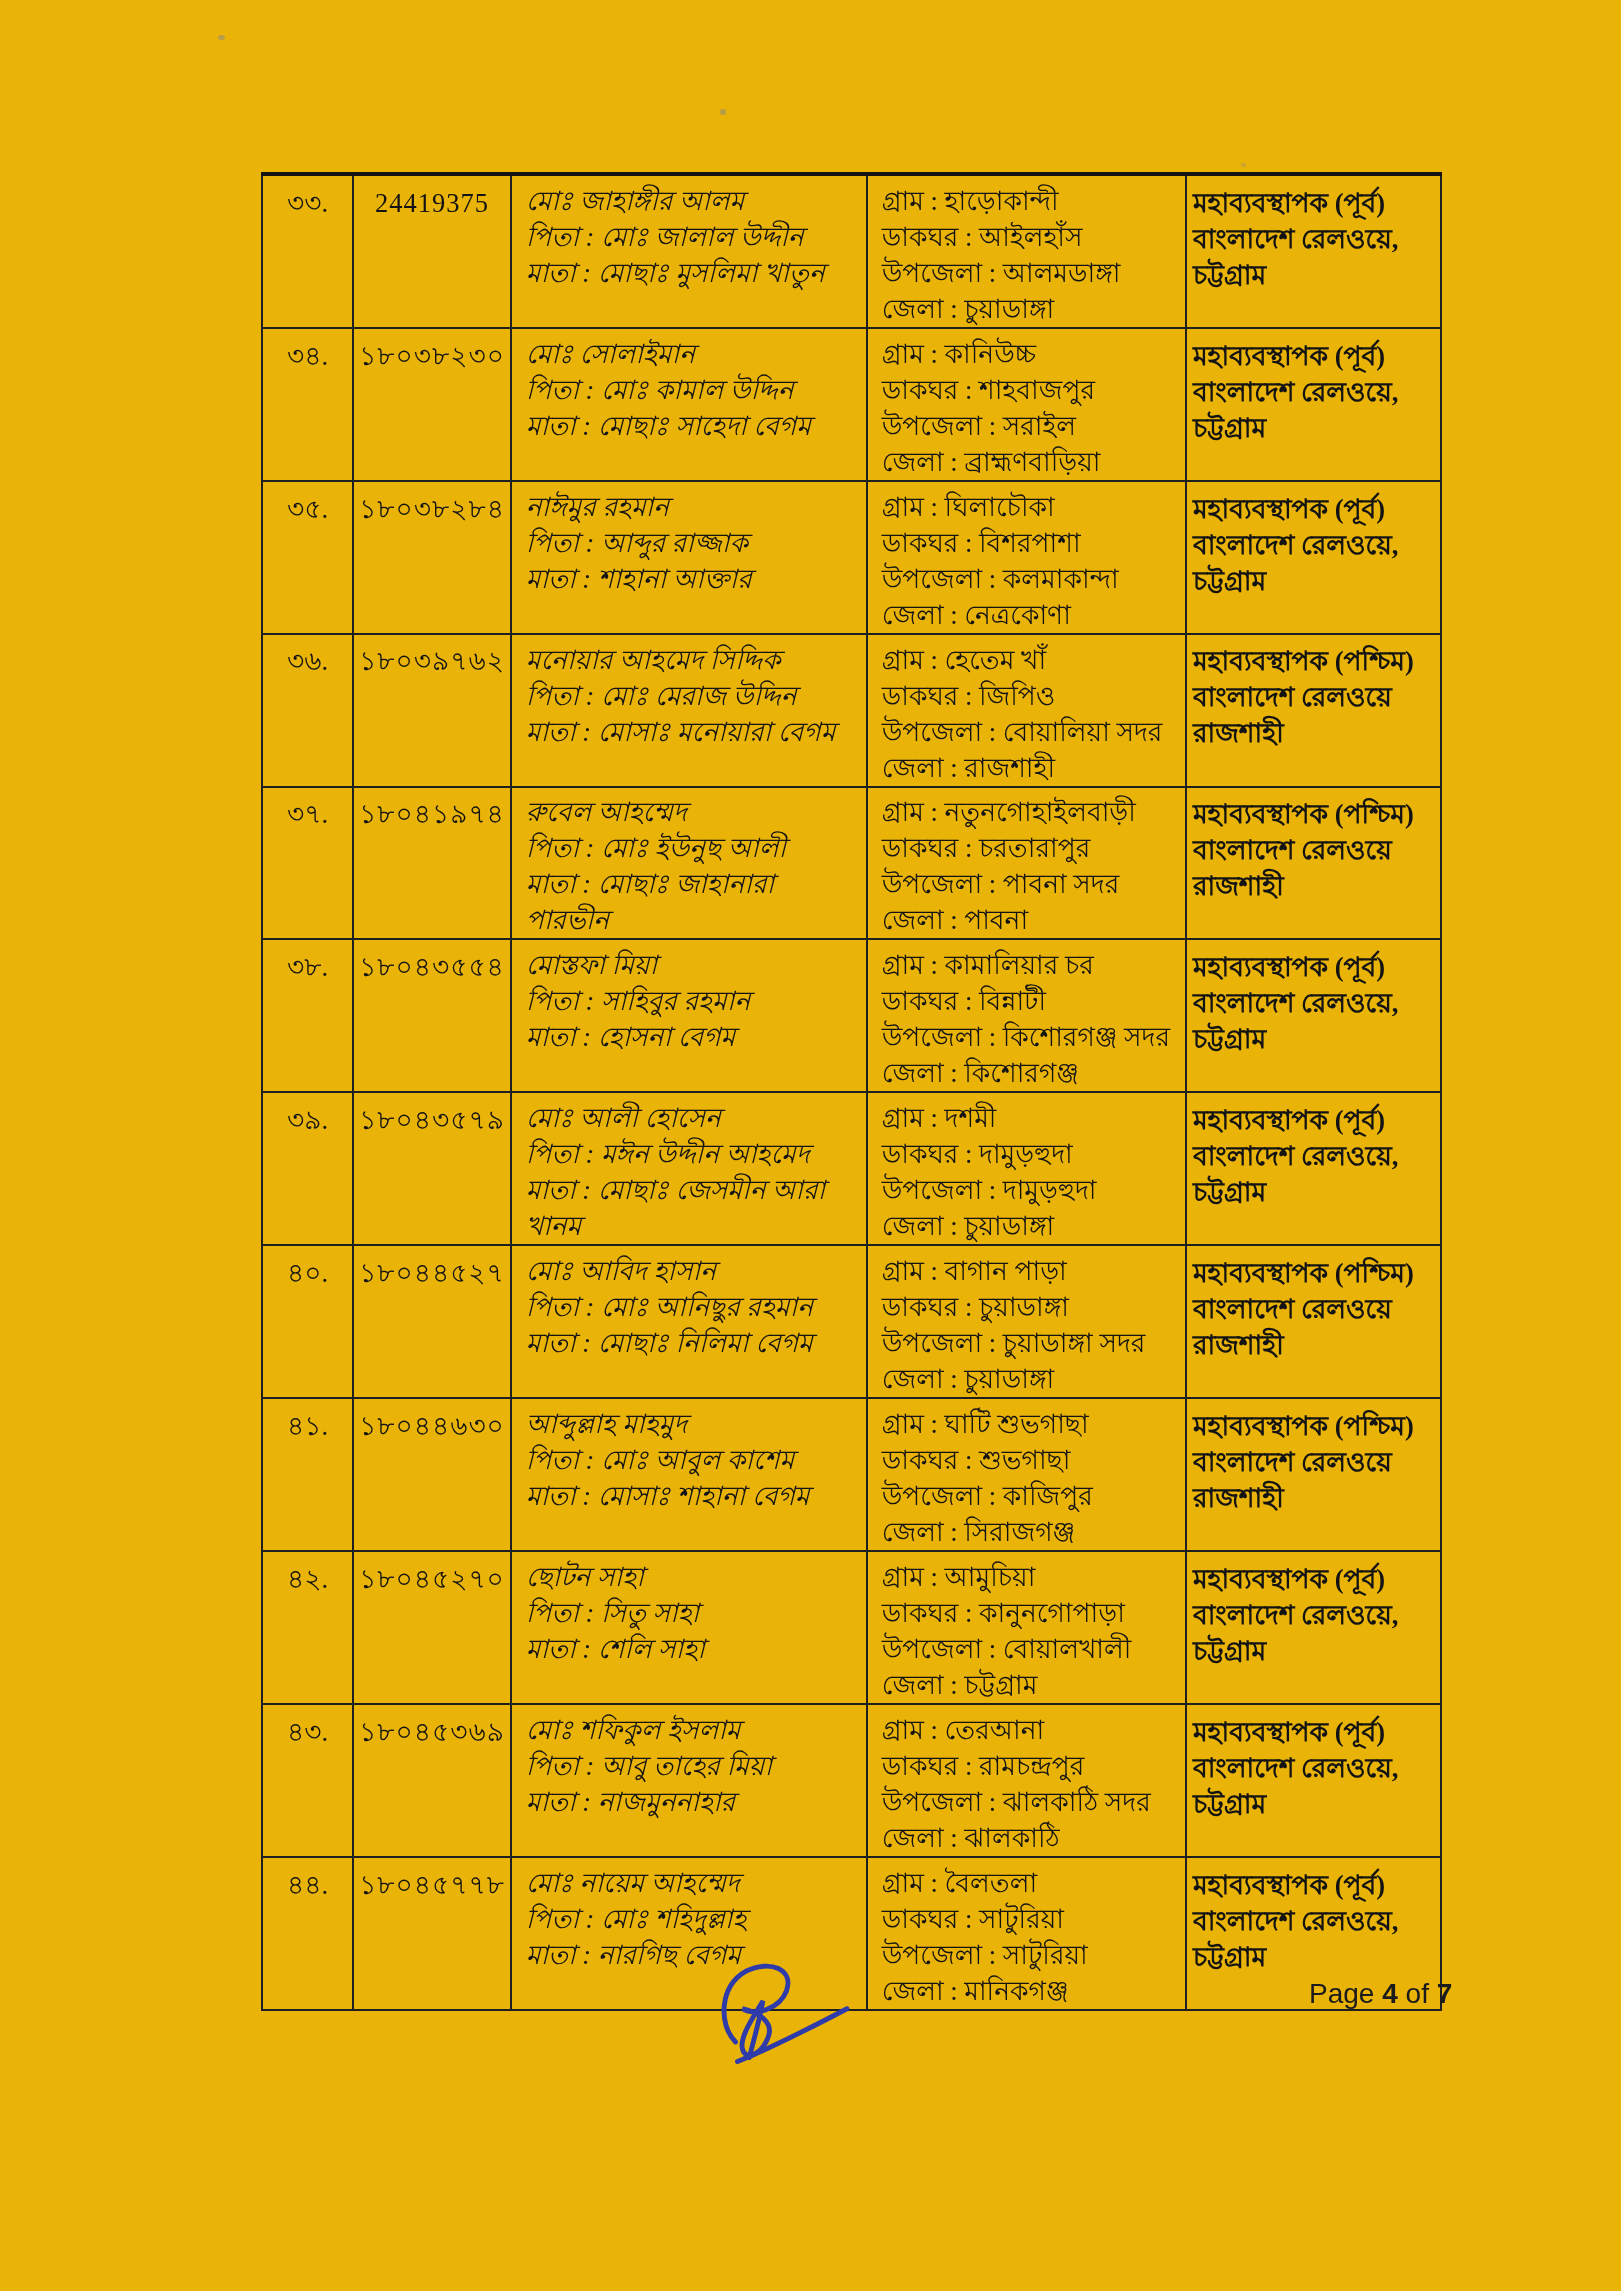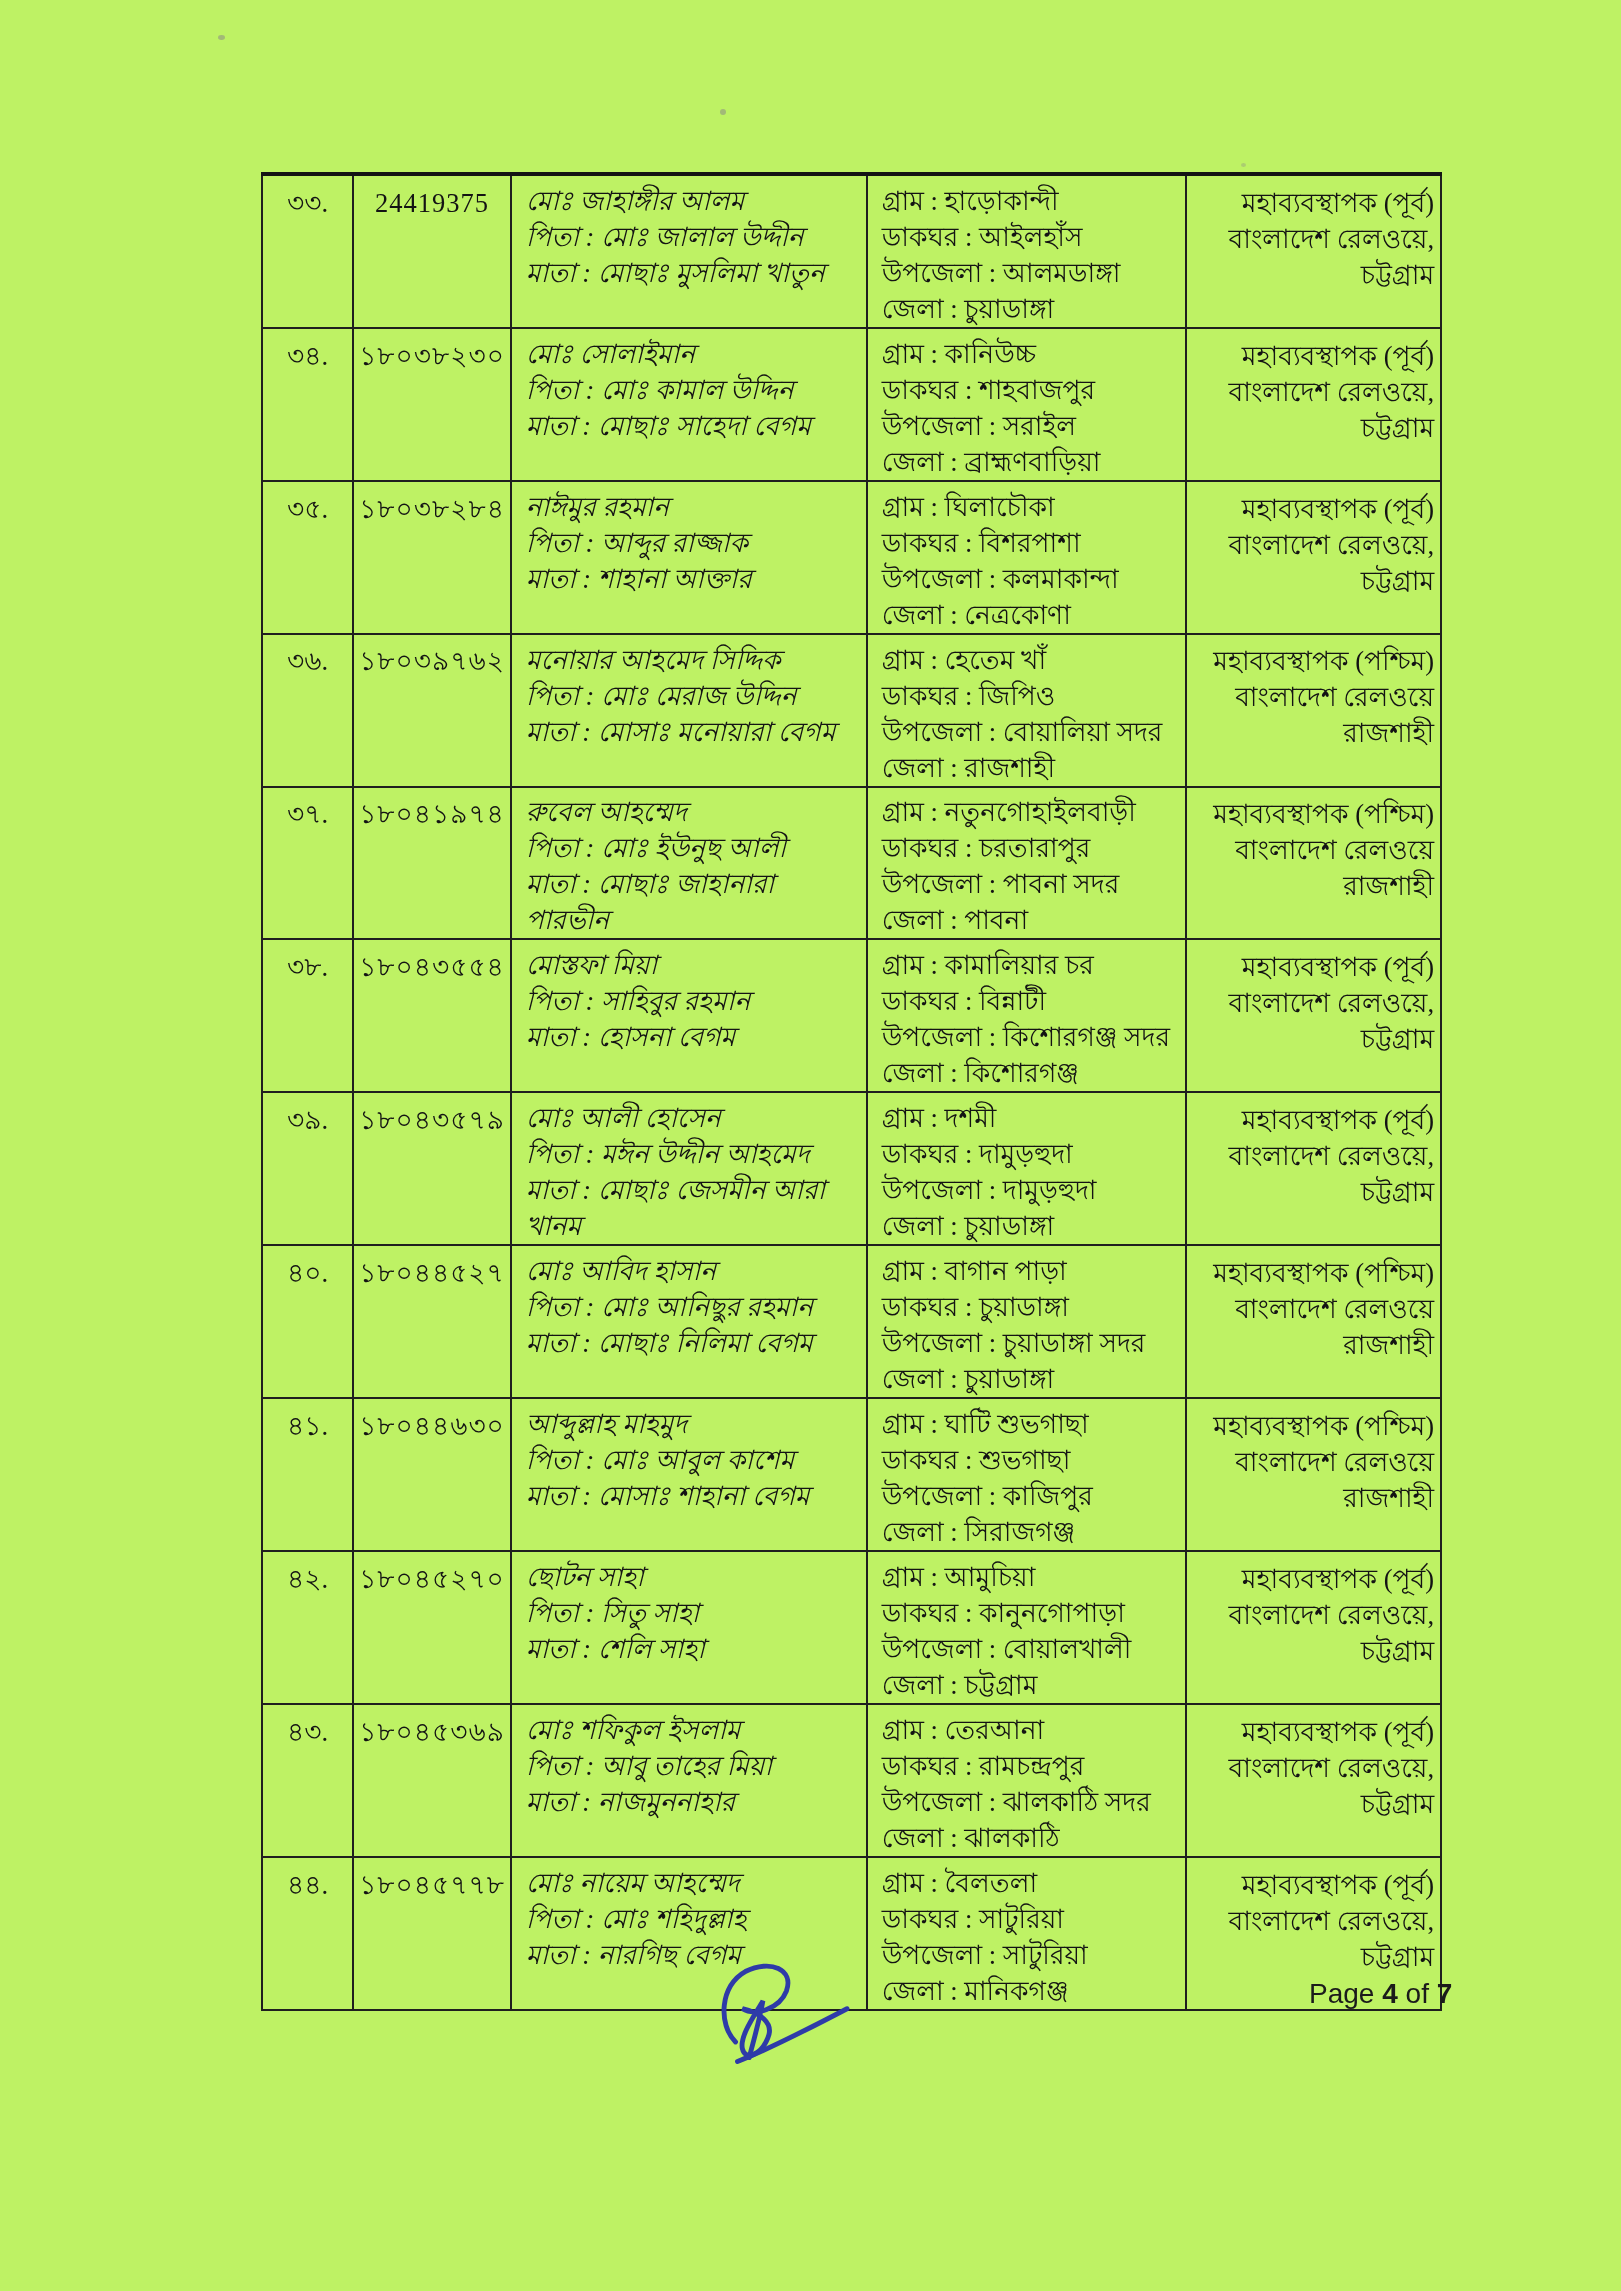--- a/index.html
+++ b/index.html
@@ -1,20 +1,20 @@
 <!DOCTYPE html>
 <html><head>
 <meta charset="utf-8">
 <style>
   html,body { margin:0; padding:0; background:#e8e8e8; }
   .sheet {
     position:relative;
     width:1621px; height:2292px;
     margin:0 auto;
-    background:#bef264;
+    background:#eab308;
     overflow:hidden;
     font-family:"Liberation Serif", serif;
     color:#131313;
   }
   table.roster {
     position:absolute; left:261px; top:172px;
     width:1178px;
     border-collapse:collapse;
     table-layout:fixed;
     border:2.9px solid #1a1a1a;
@@ -29,21 +29,21 @@
   }
   col.w-sl   { width:91px;  }
   col.w-roll { width:158px; }
   col.w-name { width:356px; }
   col.w-addr { width:319px; }
   col.w-post { width:255px; }
   td.c-sl   { text-align:center; padding-top:8.8px; }
   td.c-roll { text-align:center; padding-top:8.8px; letter-spacing:1px; }
   td.c-name { padding:6.9px 9.8px 0 13.7px;font-style:italic; }
   td.c-addr { padding:6.9px 7.8px 0 13.7px; }
-  td.c-post { text-align:right; padding:8.8px 5.9px 0 5.9px; }
+  td.c-post { text-align:left; padding:8.8px 5.9px 0 5.9px;font-weight:bold; }
   .sig {
     position:absolute; left:698px; top:1952px;
     width:167px; height:132px;
   }
   .page-footer {
     position:absolute; left:1309px; top:1978px;
     font-family:Liberation Sans, sans-serif;
     font-size:28px; color:#1b1b1b;
     white-space:nowrap;
     text-align:right;

